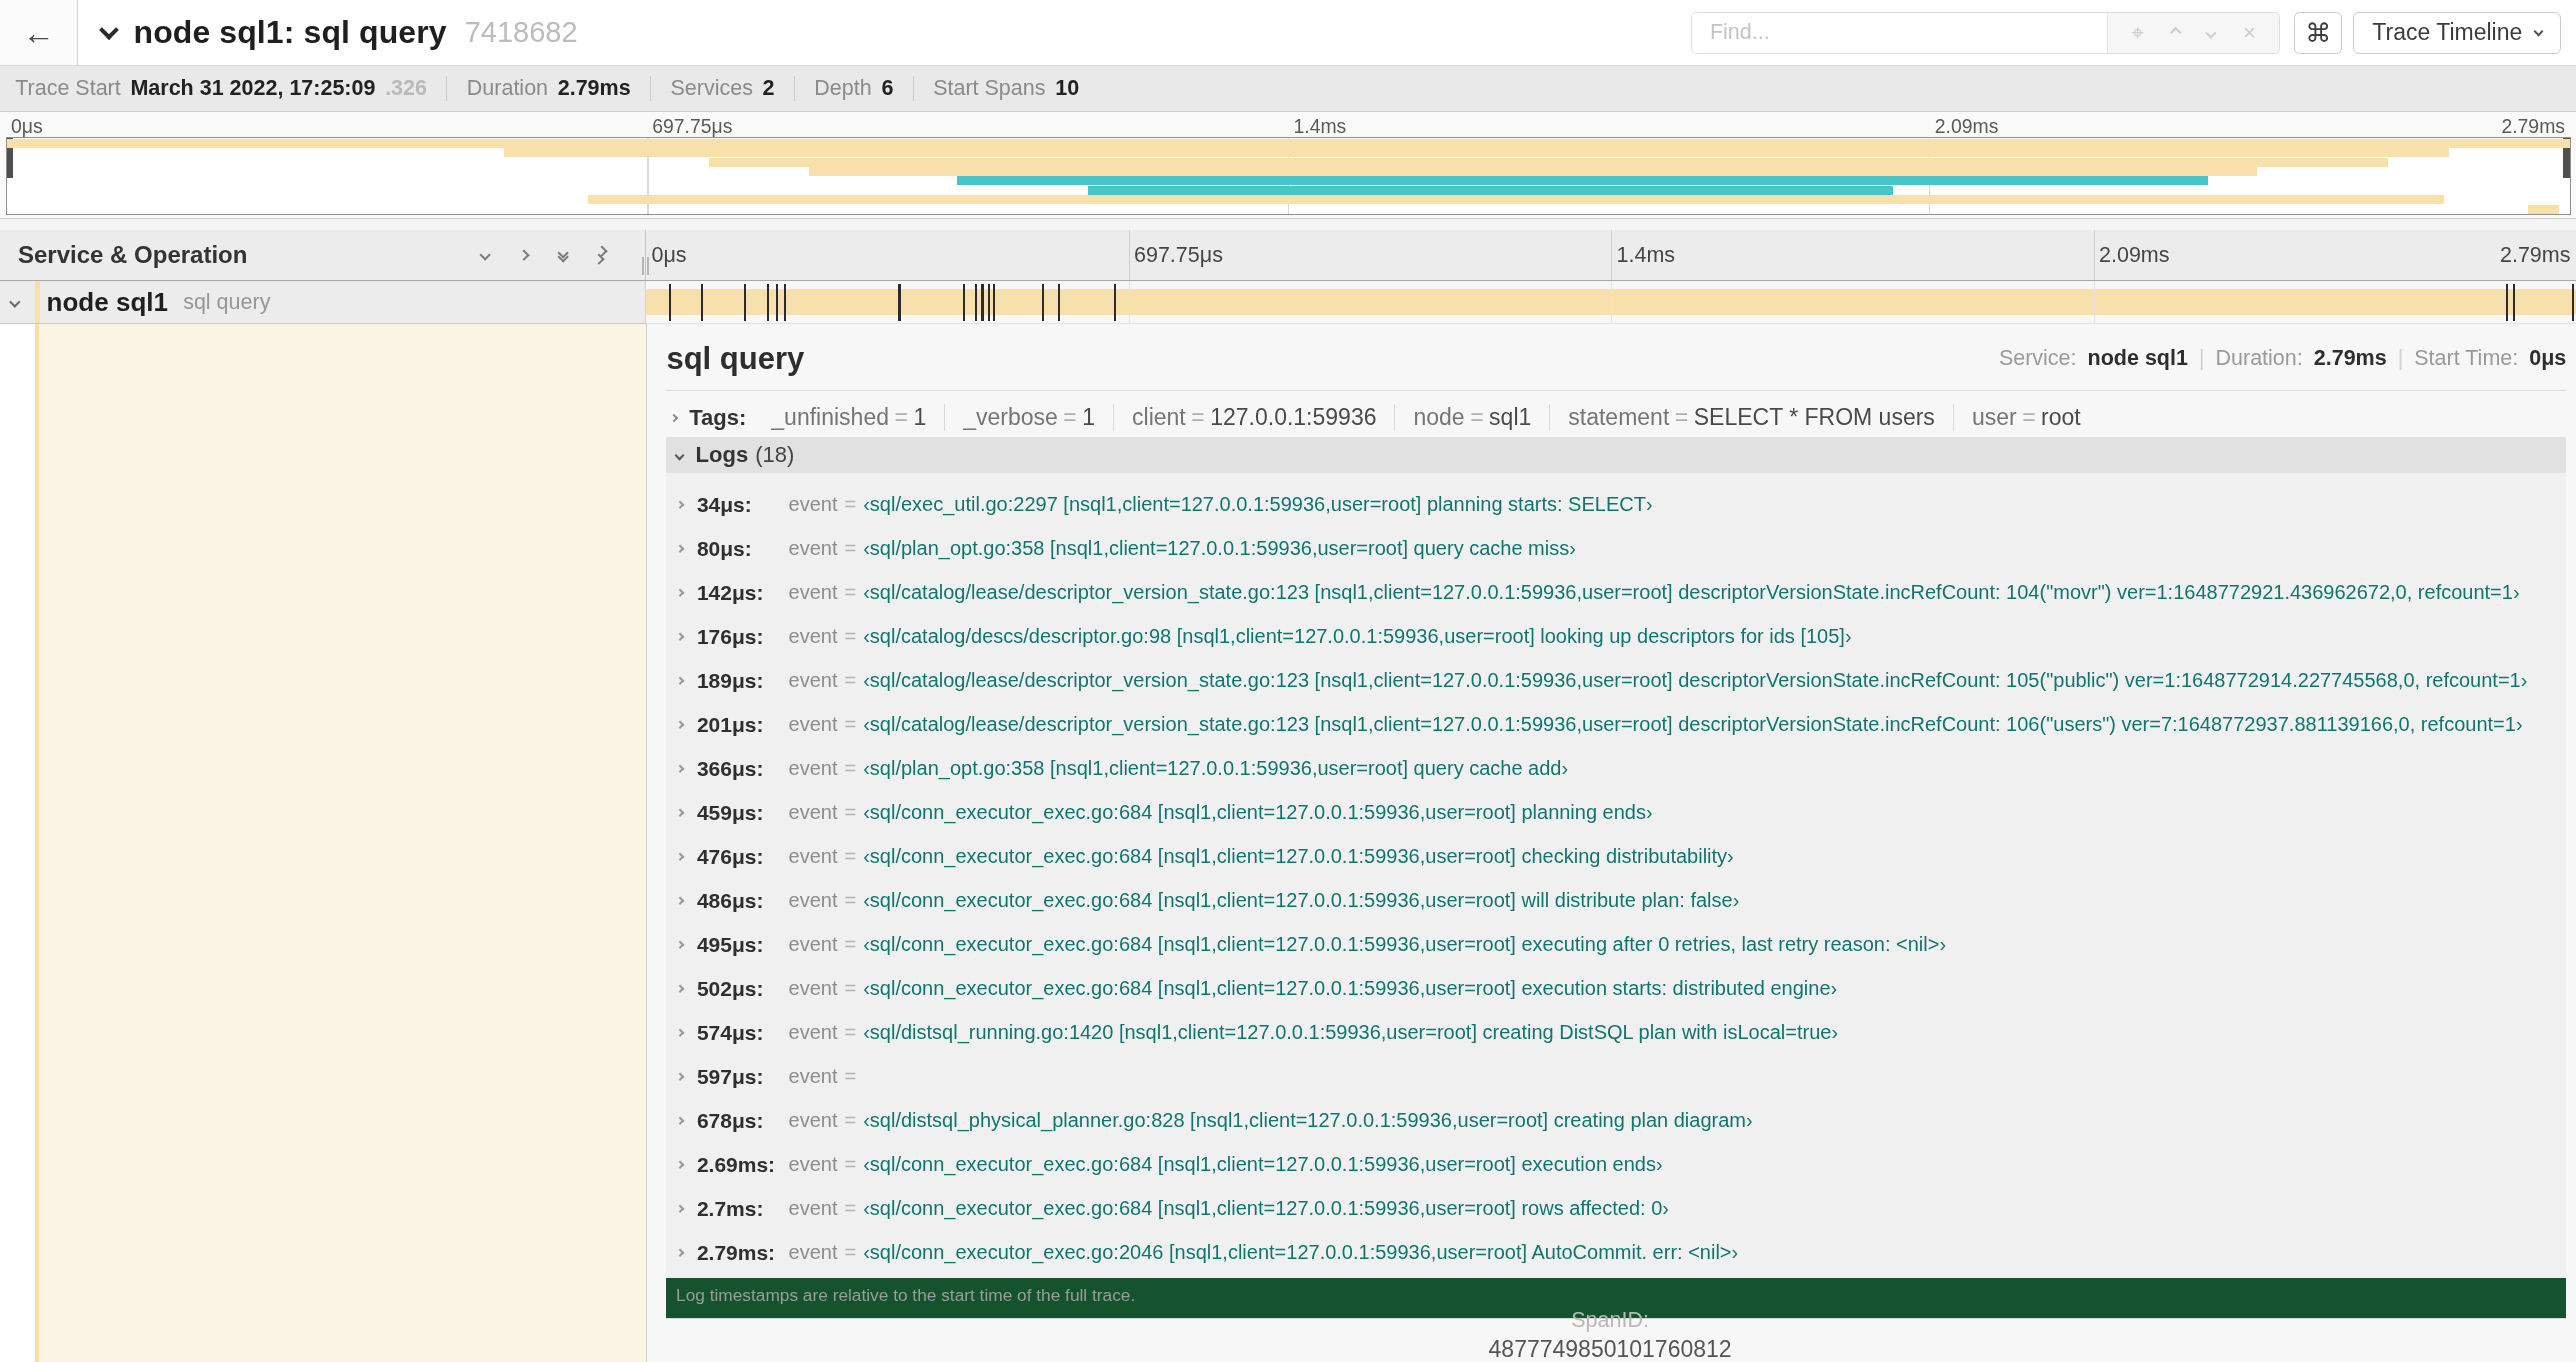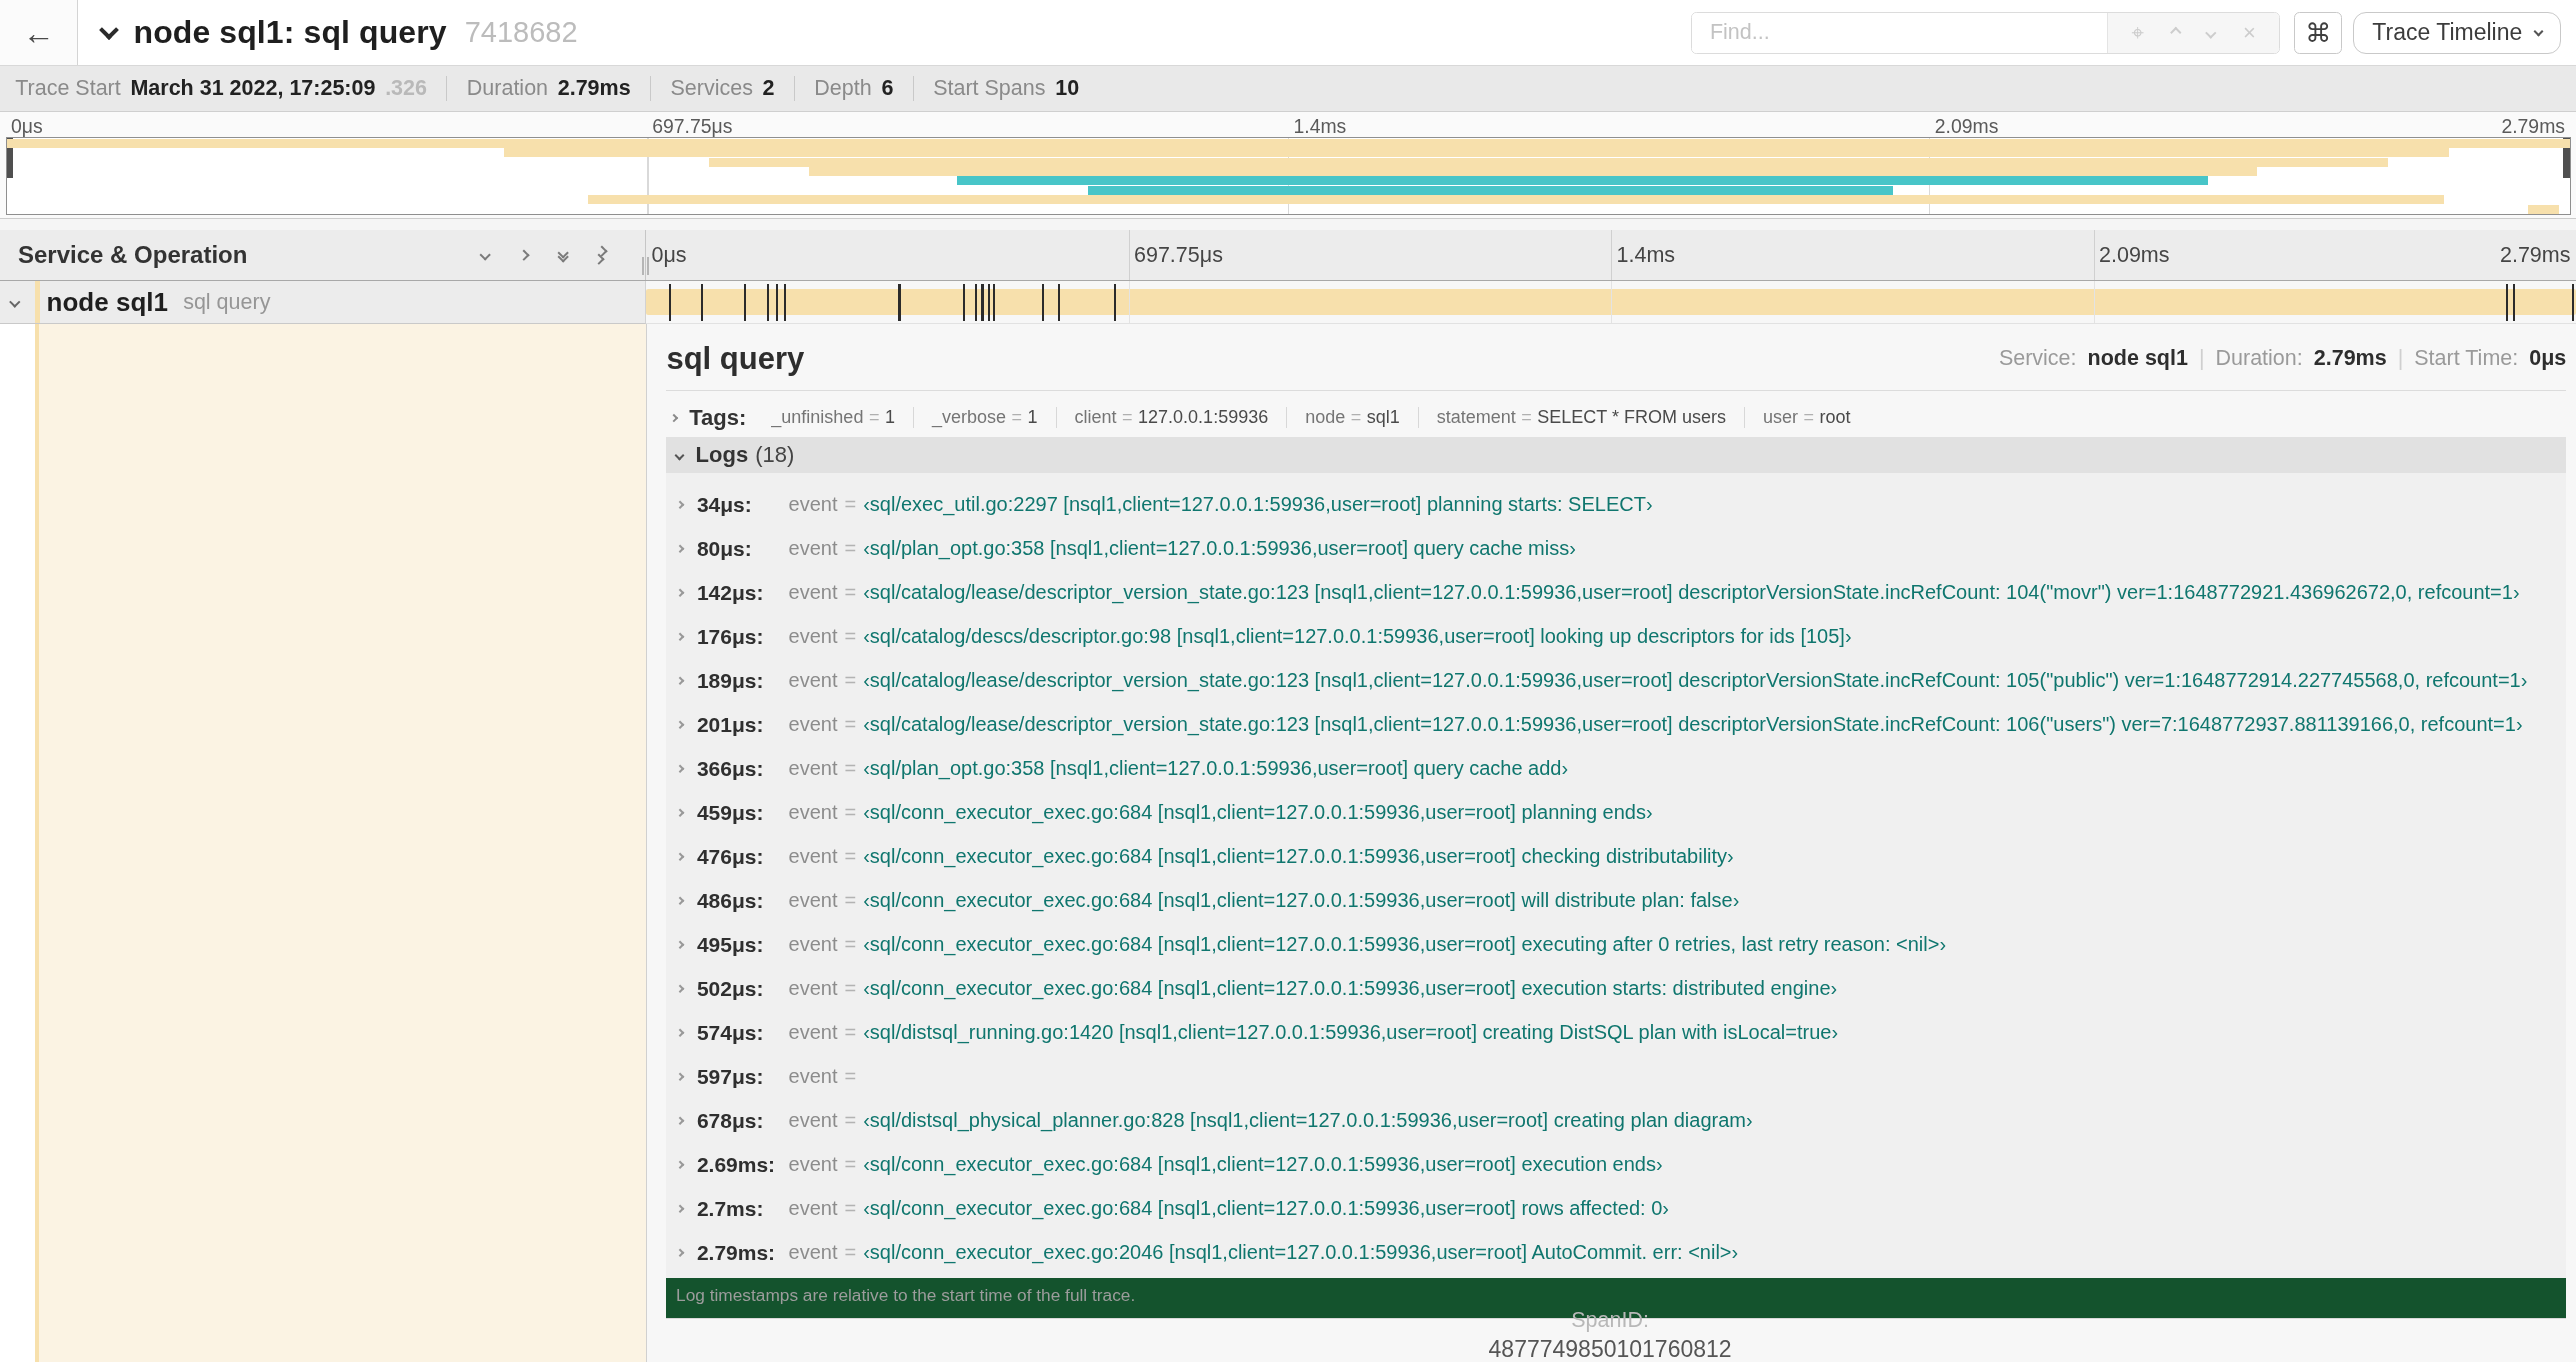--- a/index.html
+++ b/index.html
@@ -22,21 +22,21 @@
   .findgroup input { border:none; outline:none; width:415px; padding:0 18px; font-size:21.5px;
                      font-family:"Liberation Sans", sans-serif; color:#444; background:#fff; }
   .findgroup input::placeholder { color:#c3c3c3; }
   .findbtns { display:flex; align-items:center; gap:28px; padding:0 23.5px; background:#f6f6f6;
               border-left:0.7px solid #e4e4e4; }
   .findbtns .ficon { color:#cccccc; font-size:22px; line-height:1; }
   .kbdbtn { height:42px; min-width:48px; margin-left:14px; border:0.7px solid #c9c9c9; border-radius:5.5px;
             background:#fff; font-size:26px; color:#3f3f3f; cursor:pointer;
             font-family:"DejaVu Sans", sans-serif; }
   .viewsel { height:42px; margin:0 15.2px 0 11px; padding:0 18px; border:0.7px solid #c9c9c9;
-             border-radius:13px; background:#fff; font-size:23px; color:#3c3c3c; cursor:pointer;
+             border-radius:6px; background:#fff; font-size:23px; color:#3c3c3c; cursor:pointer;
              display:flex; align-items:center; gap:12.5px; font-family:"Liberation Sans", sans-serif; }
 
   
   .chev { display:inline-block; border-style:solid; border-color:#555;
           border-width:0 2.1px 2.1px 0; width:8.3px; height:8.3px; }
   .c-down  { transform:rotate(45deg); }
   .c-right { transform:rotate(-45deg); }
   .c-up    { transform:rotate(-135deg); }
   .chev.big { width:14px; height:14px; border-width:0 4.2px 4.2px 0; border-color:#2b2b2b; margin-top:-5.5px; }
   .chev.find { width:7.6px; height:7.6px; border-color:#cdcdcd; }
@@ -104,21 +104,21 @@
             display:flex; flex-direction:column; padding:15.2px 9.7px 8.3px 19.4px; min-height:0; }
   .dhead { display:flex; align-items:center; height:43px; }
   .dhead h2 { font-size:31px; font-weight:700; color:#2e2e2e; }
   .dmeta { margin-left:auto; font-size:21.5px; color:#9a9a9a; display:flex; align-items:baseline; gap:11px; }
   .dmeta b { color:#2e2e2e; font-weight:700; }
   .dsep { color:#cfcfcf; }
   .divider { height:0.7px; background:#dcdcdc; margin:12.5px 0 1.4px 0; }
   .tagsrow { display:flex; align-items:center; height:43px; margin-top:6px; cursor:pointer; }
   .tagsrow .chev { width:6.2px; height:6.2px; border-color:#8a8a8a; margin:0 12.5px 0 4.2px; }
   .taglabel { font-size:22px; font-weight:700; color:#333; margin-right:7px; }
-  .tag { font-size:18px; padding:0 18px; white-space:nowrap; }
+  .tag { font-size:23px; padding:0 18px; white-space:nowrap; }
   .tag + .tag { border-left:0.7px solid #d8d8d8; }
   .tkey { color:#757575; }
   .teq { color:#b0b0b0; padding:0 5.5px; }
   .tval { color:#4a4a4a; }
   .logshead { height:40px; background:#e1e1e1; display:flex; align-items:center;
               font-size:22px; color:#333; cursor:pointer; }
   .logshead .chev { width:7px; height:7px; border-color:#555; margin:0 12.5px 0 9.7px; }
   .logshead b { font-weight:700; }
   .logscnt { margin-left:7px; color:#444; }
   .logsbody { background:#f0f0f0; padding:9.7px 0 2.8px 0; }

